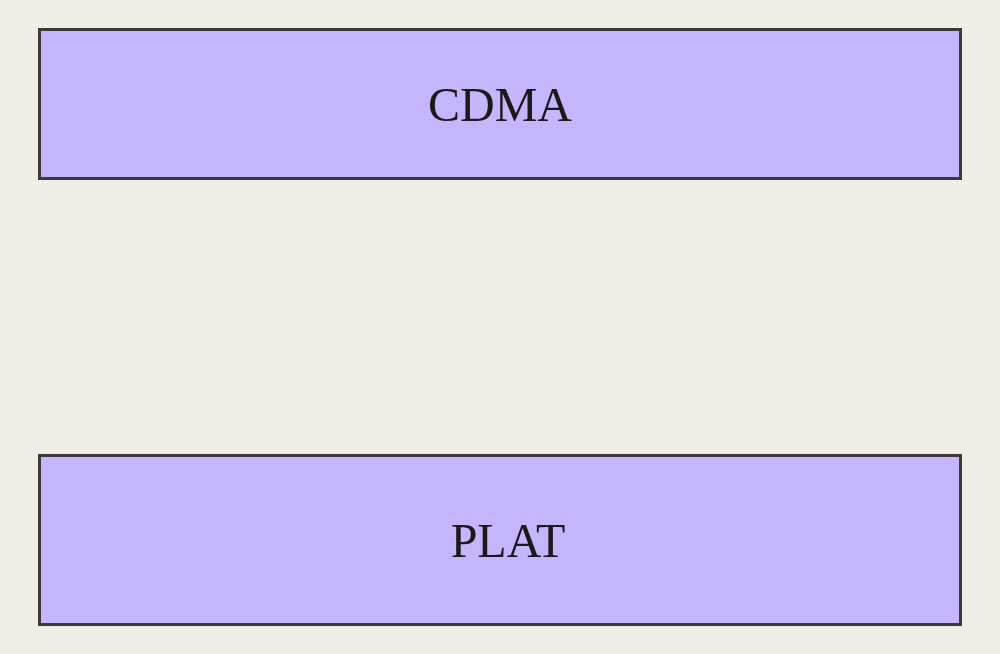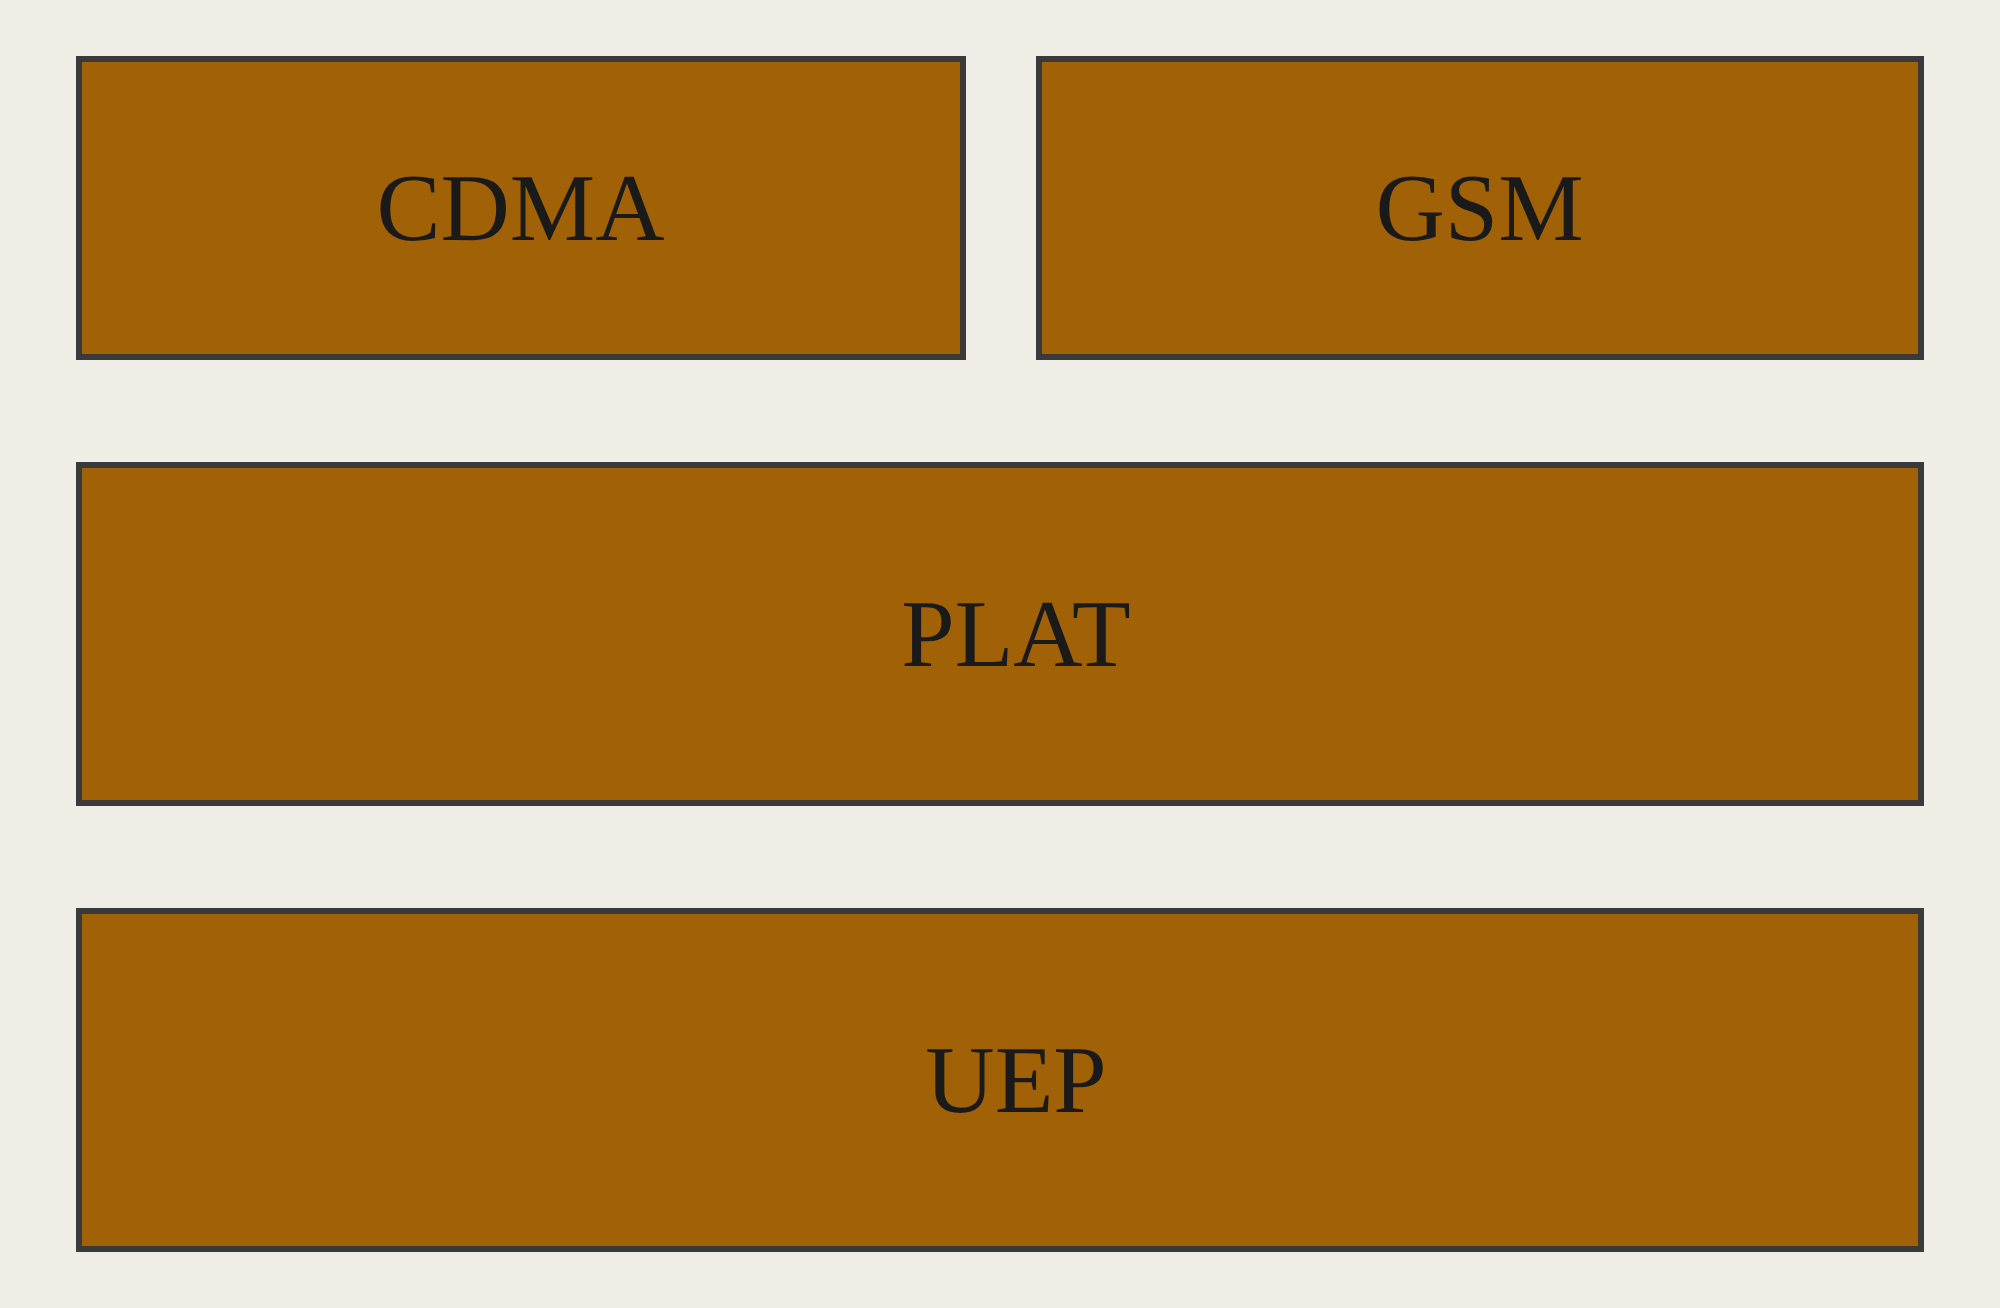--- a/index.html
+++ b/index.html
@@ -20,21 +20,21 @@
       display: flex;
       flex-direction: column;
       justify-content: space-between;
     }
     .top-row {
       display: flex;
       justify-content: space-between;
       gap: 35px;
     }
     .box {
-      background: #a16207;
+      background: #c4b5fd;
       border: 3px solid #3a3a3a;
       display: flex;
       align-items: center;
       justify-content: center;
       font-size: 48px;
       color: #1a1a1a;
     }
     .small-box {
       flex: 1;
       height: 152px;
@@ -46,23 +46,17 @@
     }
   </style>
 </head>
 <body>
 
 <div class="diagram">
   <div class="top-row">
     <div class="box small-box">
       <span>CDMA</span>
     </div>
-    <div class="box small-box">
-      <span>GSM</span>
-    </div>
   </div>
   <div class="box wide-box">
     <span>PLAT</span>
   </div>
-  <div class="box wide-box">
-    <span>UEP</span>
-  </div>
 </div>
 
 </body></html>

